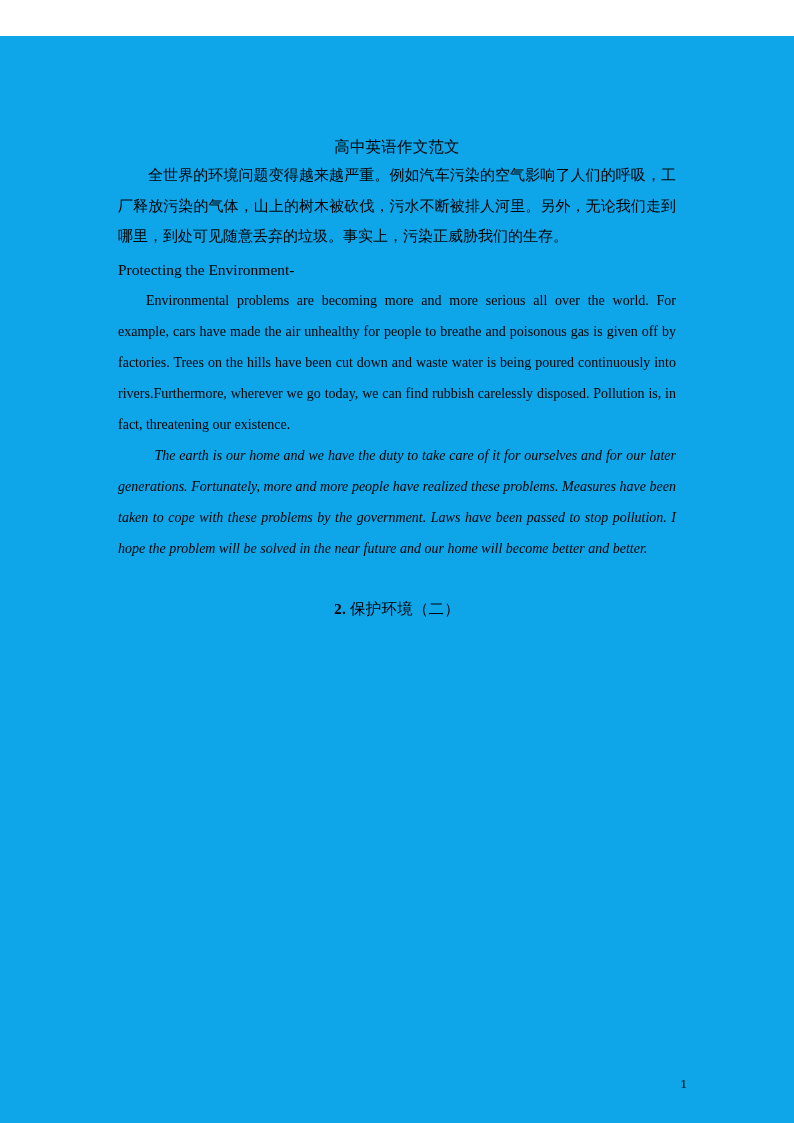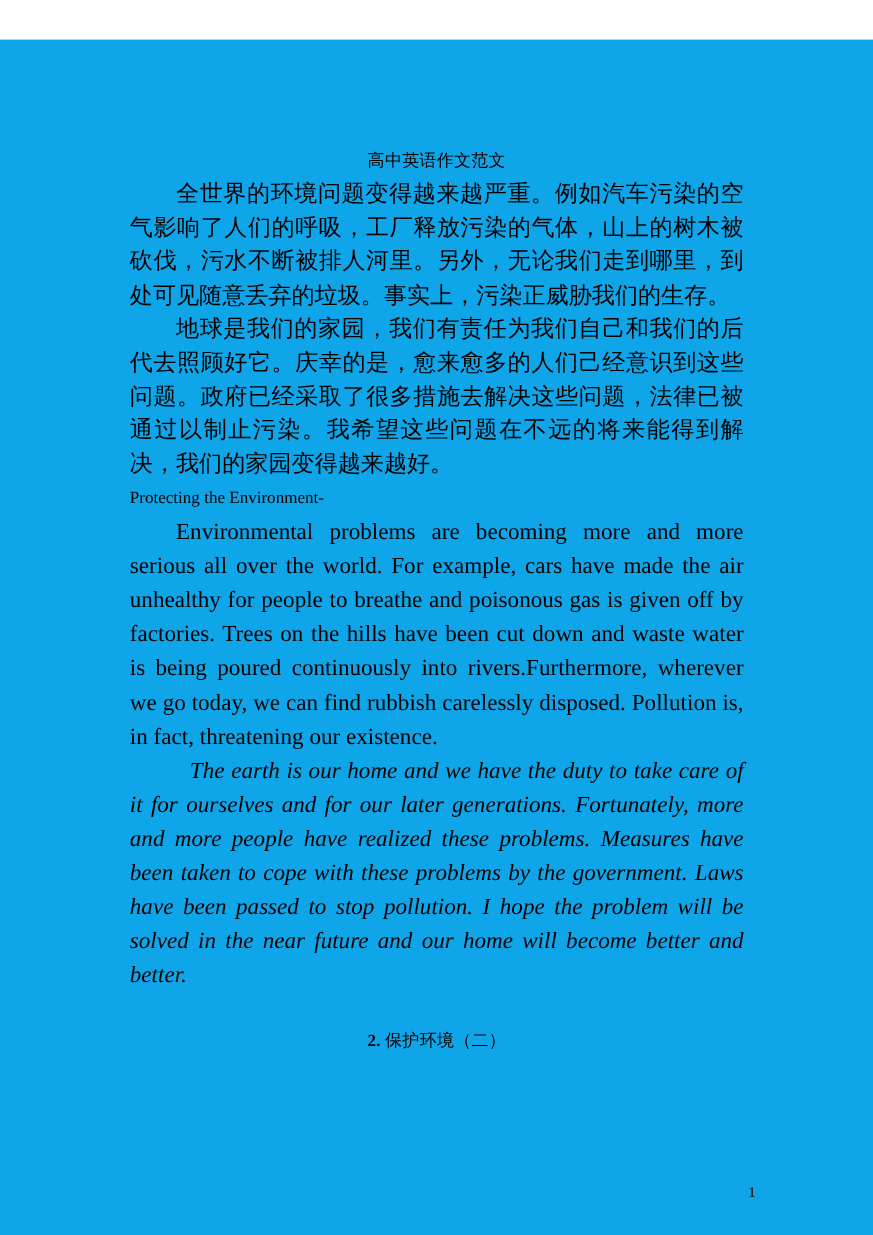--- a/index.html
+++ b/index.html
@@ -61,32 +61,32 @@
     text-align: left;
     font-size: 15.5px;
     line-height: 31px;
     margin: 0;
     font-weight: normal;
     font-family: "Liberation Serif", "DejaVu Serif", serif;
   }
 
   
   .zh-para {
-    font-size: 21px;
+    font-size: 15px;
     line-height: 30.6px;
     margin: 0;
     text-align: justify;
     text-justify: inter-ideograph;
     text-indent: 2em;
-    font-family: Liberation Sans, sans-serif;
+    font-family: Liberation Mono, monospace;
     letter-spacing: 0px;
   }
 
   .en-para {
-    font-size: 21px;
+    font-size: 14px;
     line-height: 31px;
     margin: 0;
     text-align: justify;
     text-indent: 2em;
     font-family: "Liberation Serif", "DejaVu Serif", serif;
   }
   .en-para.indent-wide { text-indent: 2.6em; font-style: italic; }
   .spacer-md { height: 30px; }
 
   .page-number {
@@ -104,21 +104,20 @@
 
 <div class="page">
 
   <div class="content">
 
     <h1 class="doc-title">高中英语作文范文</h1>
 
 
     <p class="zh-para">全世界的环境问题变得越来越严重。例如汽车污染的空气影响了人们的呼吸，工厂释放污染的气体，山上的树木被砍伐，污水不断被排人河里。另外，无论我们走到哪里，到处可见随意丢弃的垃圾。事实上，污染正威胁我们的生存。</p>
 
-    <p class="zh-para">地球是我们的家园，我们有责任为我们自己和我们的后代去照顾好它。庆幸的是，愈来愈多的人们己经意识到这些问题。政府已经采取了很多措施去解决这些问题，法律已被通过以制止污染。我希望这些问题在不远的将来能得到解决，我们的家园变得越来越好。</p>
 
     <h3 class="en-title">Protecting the Environment-</h3>
 
     <p class="en-para">Environmental  problems  are  becoming  more  and  more  serious  all over the world. For example,  cars have  made  the  air  unhealthy  for people to breathe and poisonous gas is  given  off by factories. Trees on the hills have  been  cut  down  and  waste  water  is  being  poured continuously  into rivers.Furthermore,  wherever  we go today, we can find rubbish carelessly disposed. Pollution is, in fact, threatening  our existence.</p>
 
     <p class="en-para indent-wide">The earth  is  our home and  we  have  the  duty  to take  care  of it for ourselves  and  for  our  later  generations.  Fortunately,  more  and  more people have  realized  these problems. Measures  have  been  taken to cope with  these problems by  the  government.  Laws  have  been passed  to  stop pollution.  I  hope  the  problem  will   be solved in  the  near  future  and  our home will  become better and better.</p>
 
     <div class="spacer-md"></div>
 
     <h2 class="section-heading">

